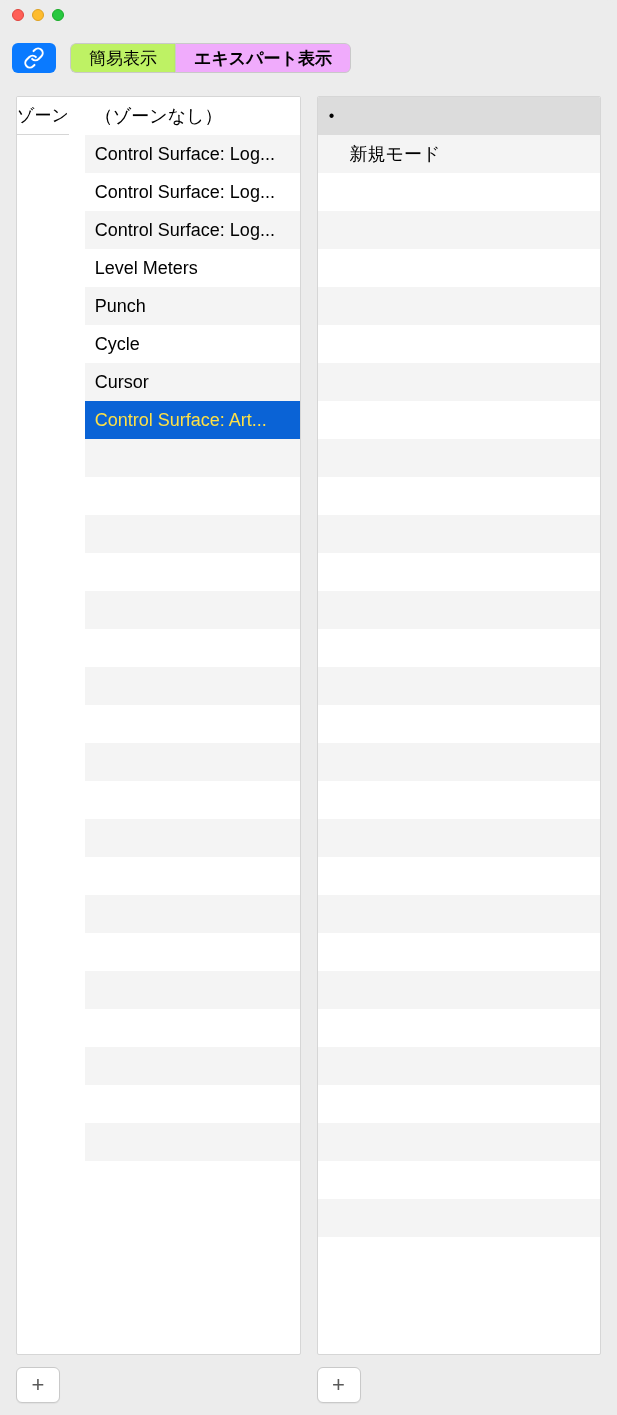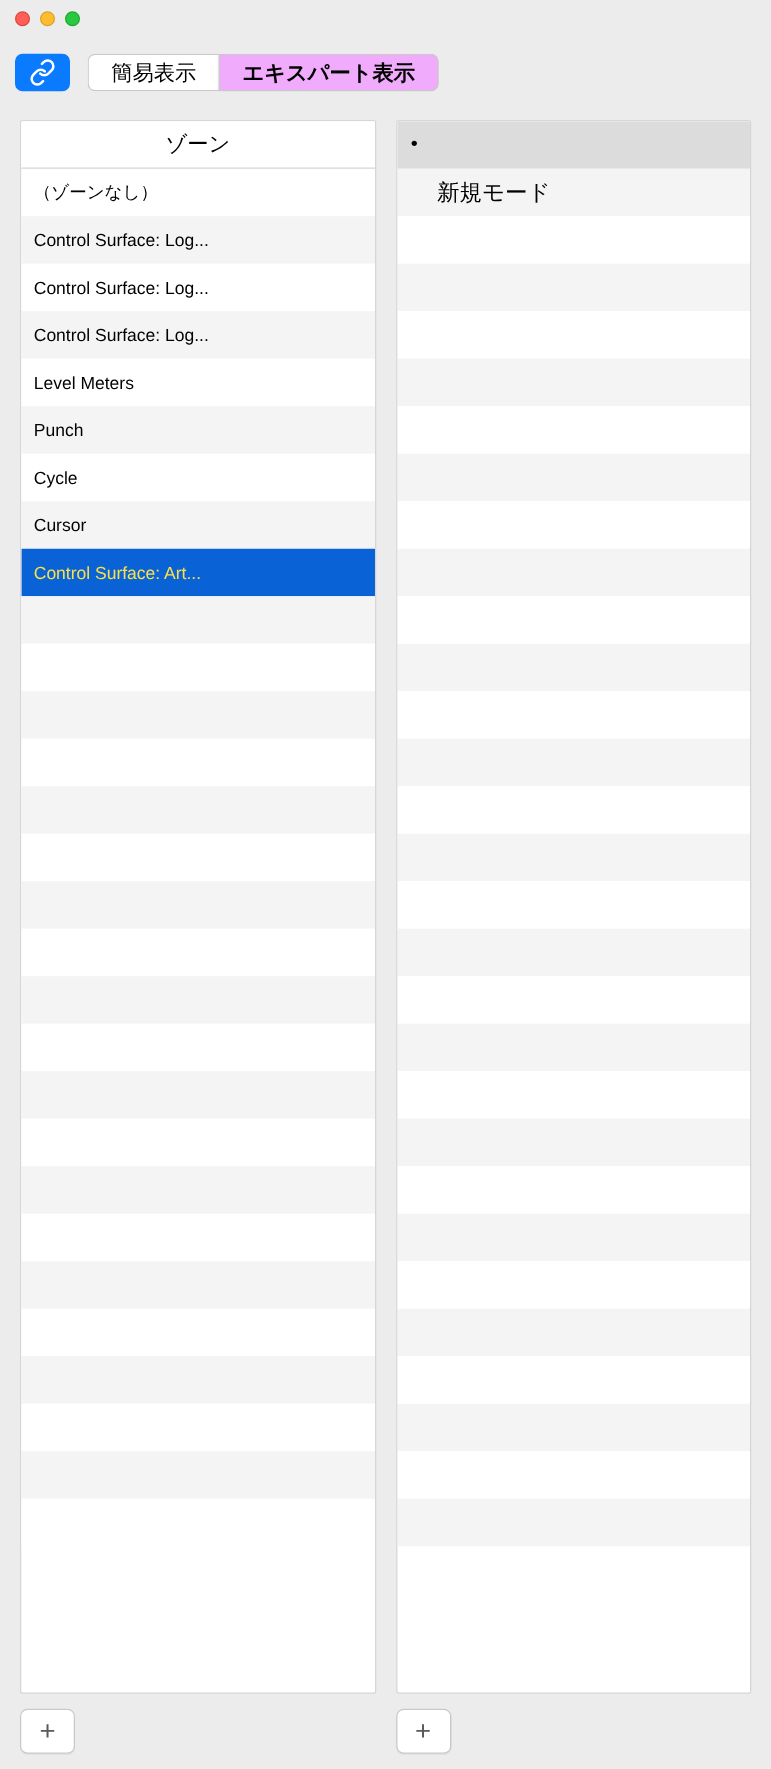--- a/index.html
+++ b/index.html
@@ -63,45 +63,46 @@
       display: flex;
       align-items: center;
       font-size: 17px;
       color: #000;
       cursor: pointer;
       border: 0.5px solid #c9c9c9;
     }
     .seg-btn:first-child {
       border-radius: 6px 0 0 6px;
       border-right: none;
-      background: #ffffff;
+      background: #bef264;
       text-align: right;
     }
     .seg-btn:last-child {
       border-radius: 0 6px 6px 0;
       background: #f0abfc;
       box-shadow: 0 1px 2px rgba(0,0,0,0.08);
       font-weight: bold;
     }
     .content {
       flex: 1;
       display: flex;
       gap: 16px;
       padding: 10px 16px 0 16px;
       min-height: 0;
     }
     .pane {
       flex: 1;
       display: flex;
-      flex-direction: column;
+      flex-direction: row;
       background: #fff;
       border: 1px solid #d6d6d6;
       border-radius: 2px;
       overflow: hidden;
       min-height: 0;
+      gap: 16px;
     }
     .pane-header {
       height: 38px;
       display: flex;
       align-items: center;
       justify-content: center;
       font-size: 17px;
       color: #000;
       border-bottom: 1px solid #d6d6d6;
       background: #fff;
@@ -116,21 +117,21 @@
     .pane-list {
       flex: 1;
       overflow-y: auto;
       overflow-x: hidden;
     }
     .row {
       height: 38px;
       display: flex;
       align-items: center;
       padding: 0 10px;
-      font-size: 14px;
+      font-size: 18px;
       color: #000;
       white-space: nowrap;
       overflow: hidden;
       text-overflow: ellipsis;
       cursor: pointer;
     }
     .row:nth-child(even) { background: #f4f4f4; }
     .row:nth-child(odd) { background: #ffffff; }
     .row.selected {
       background: #0a63d6 !important;

